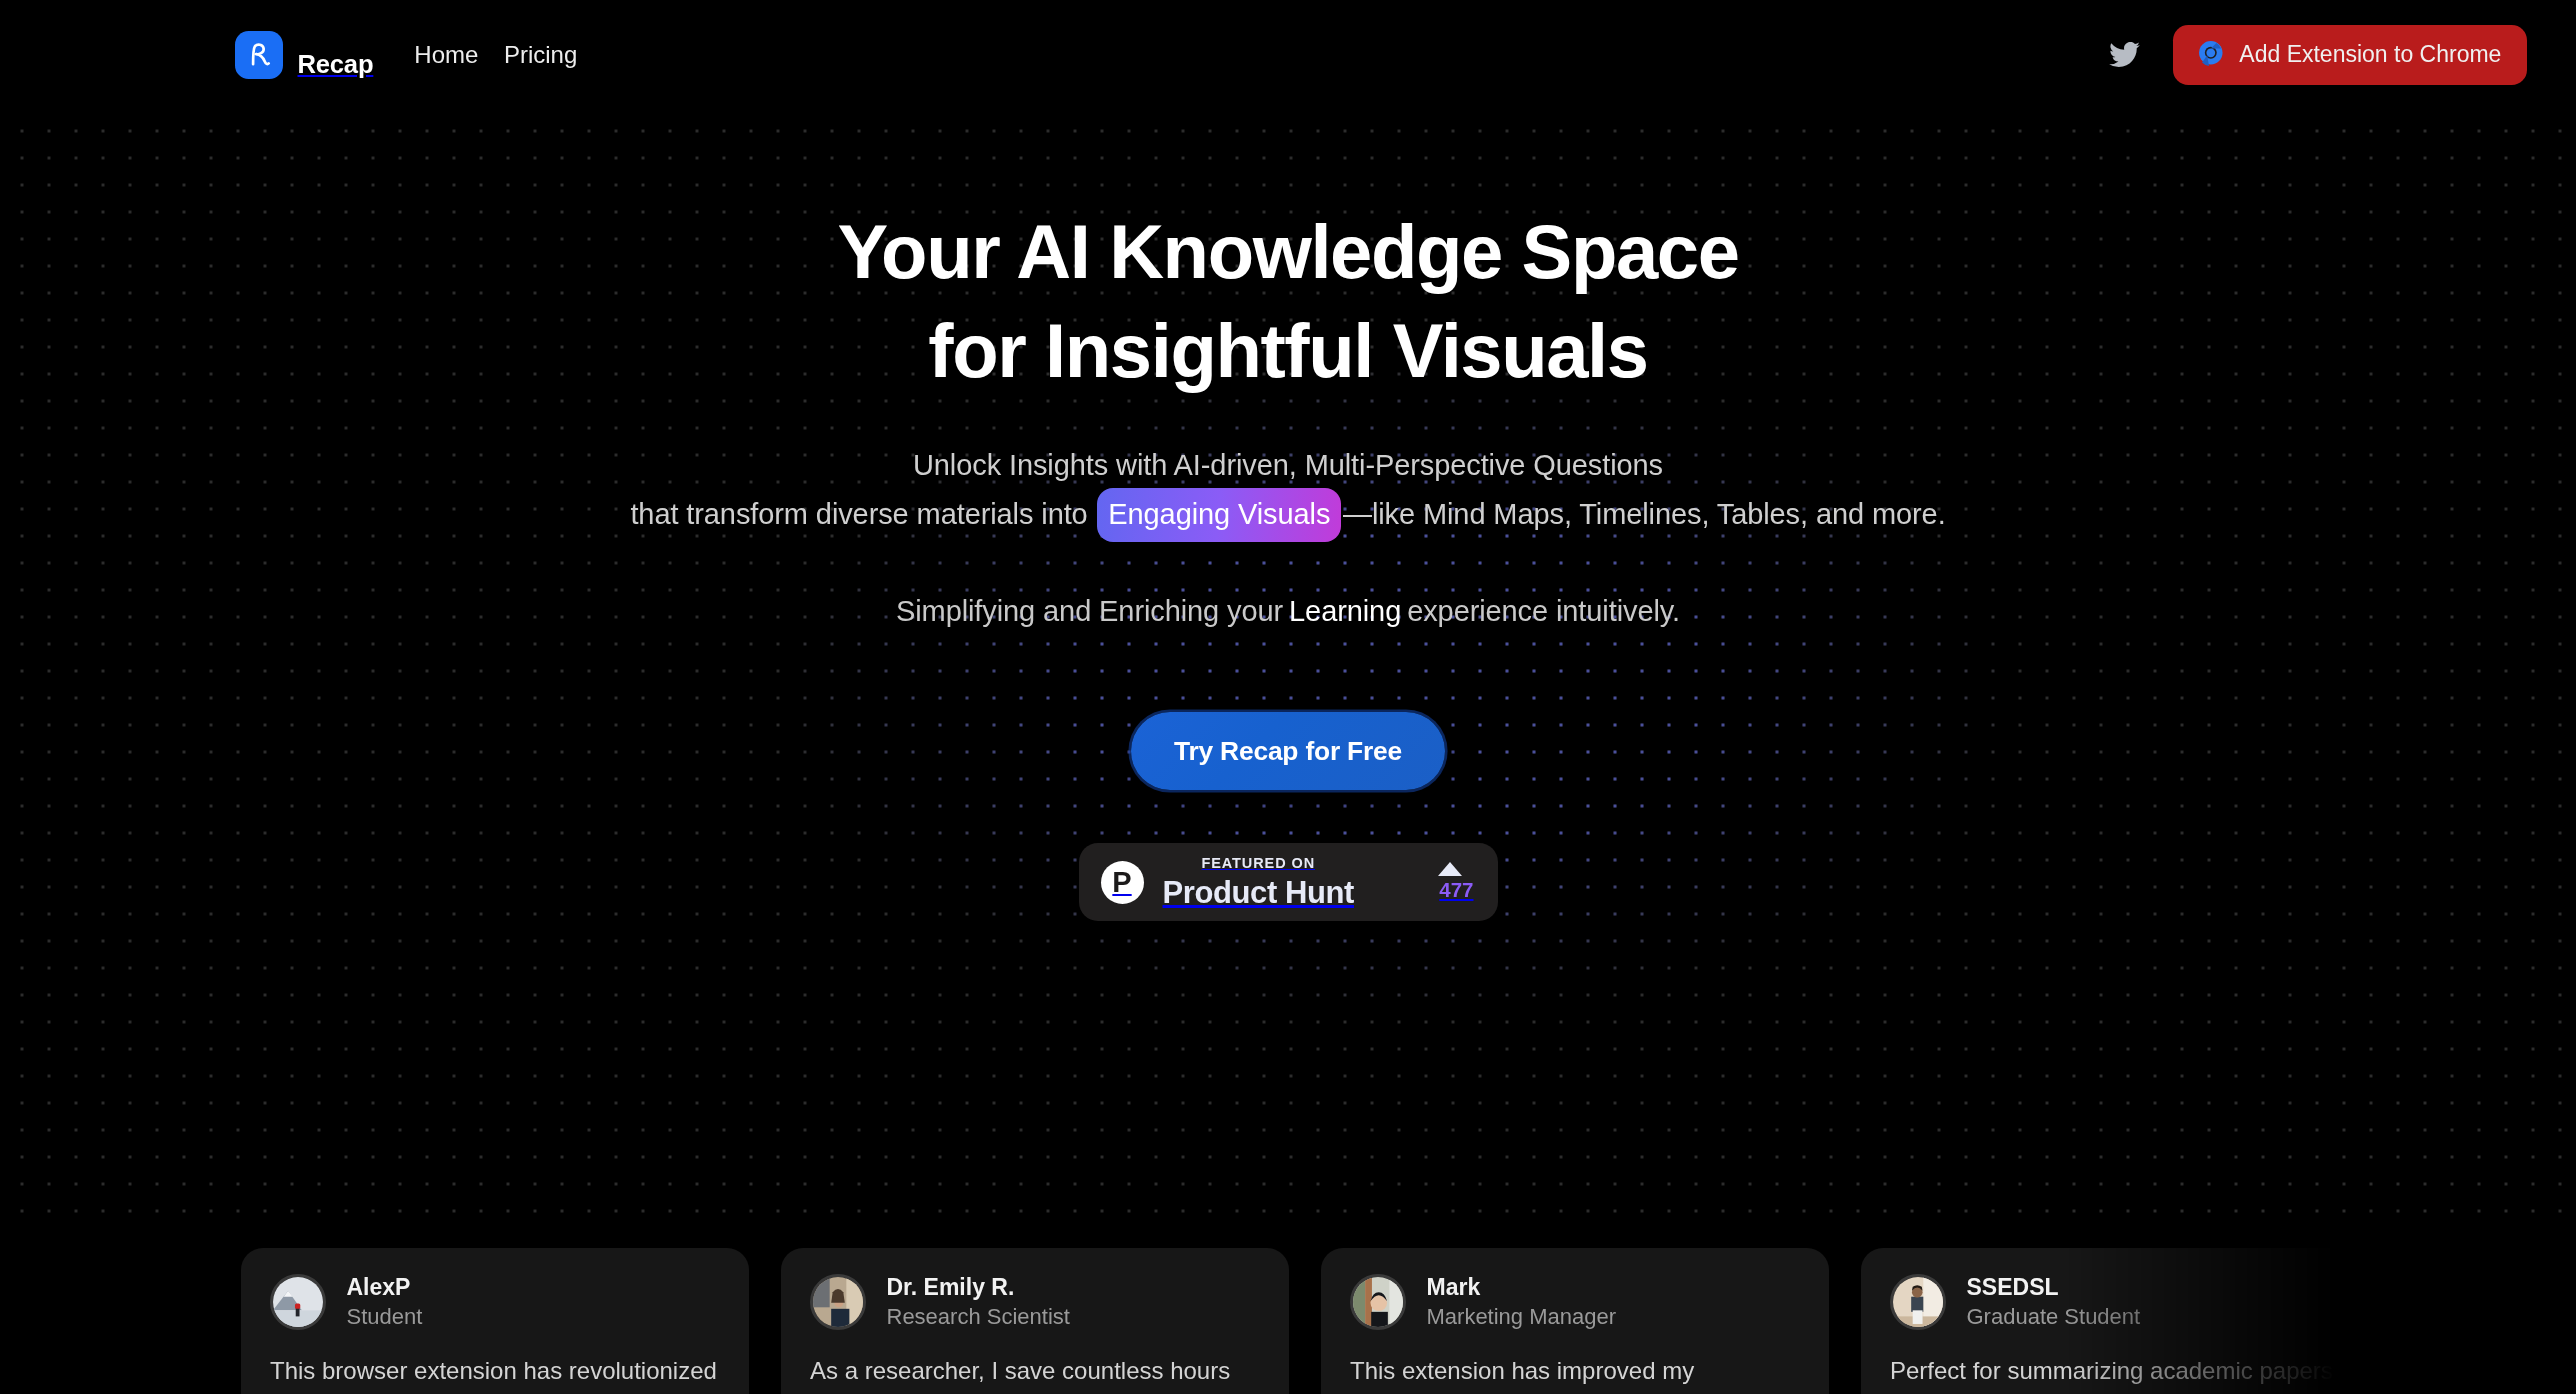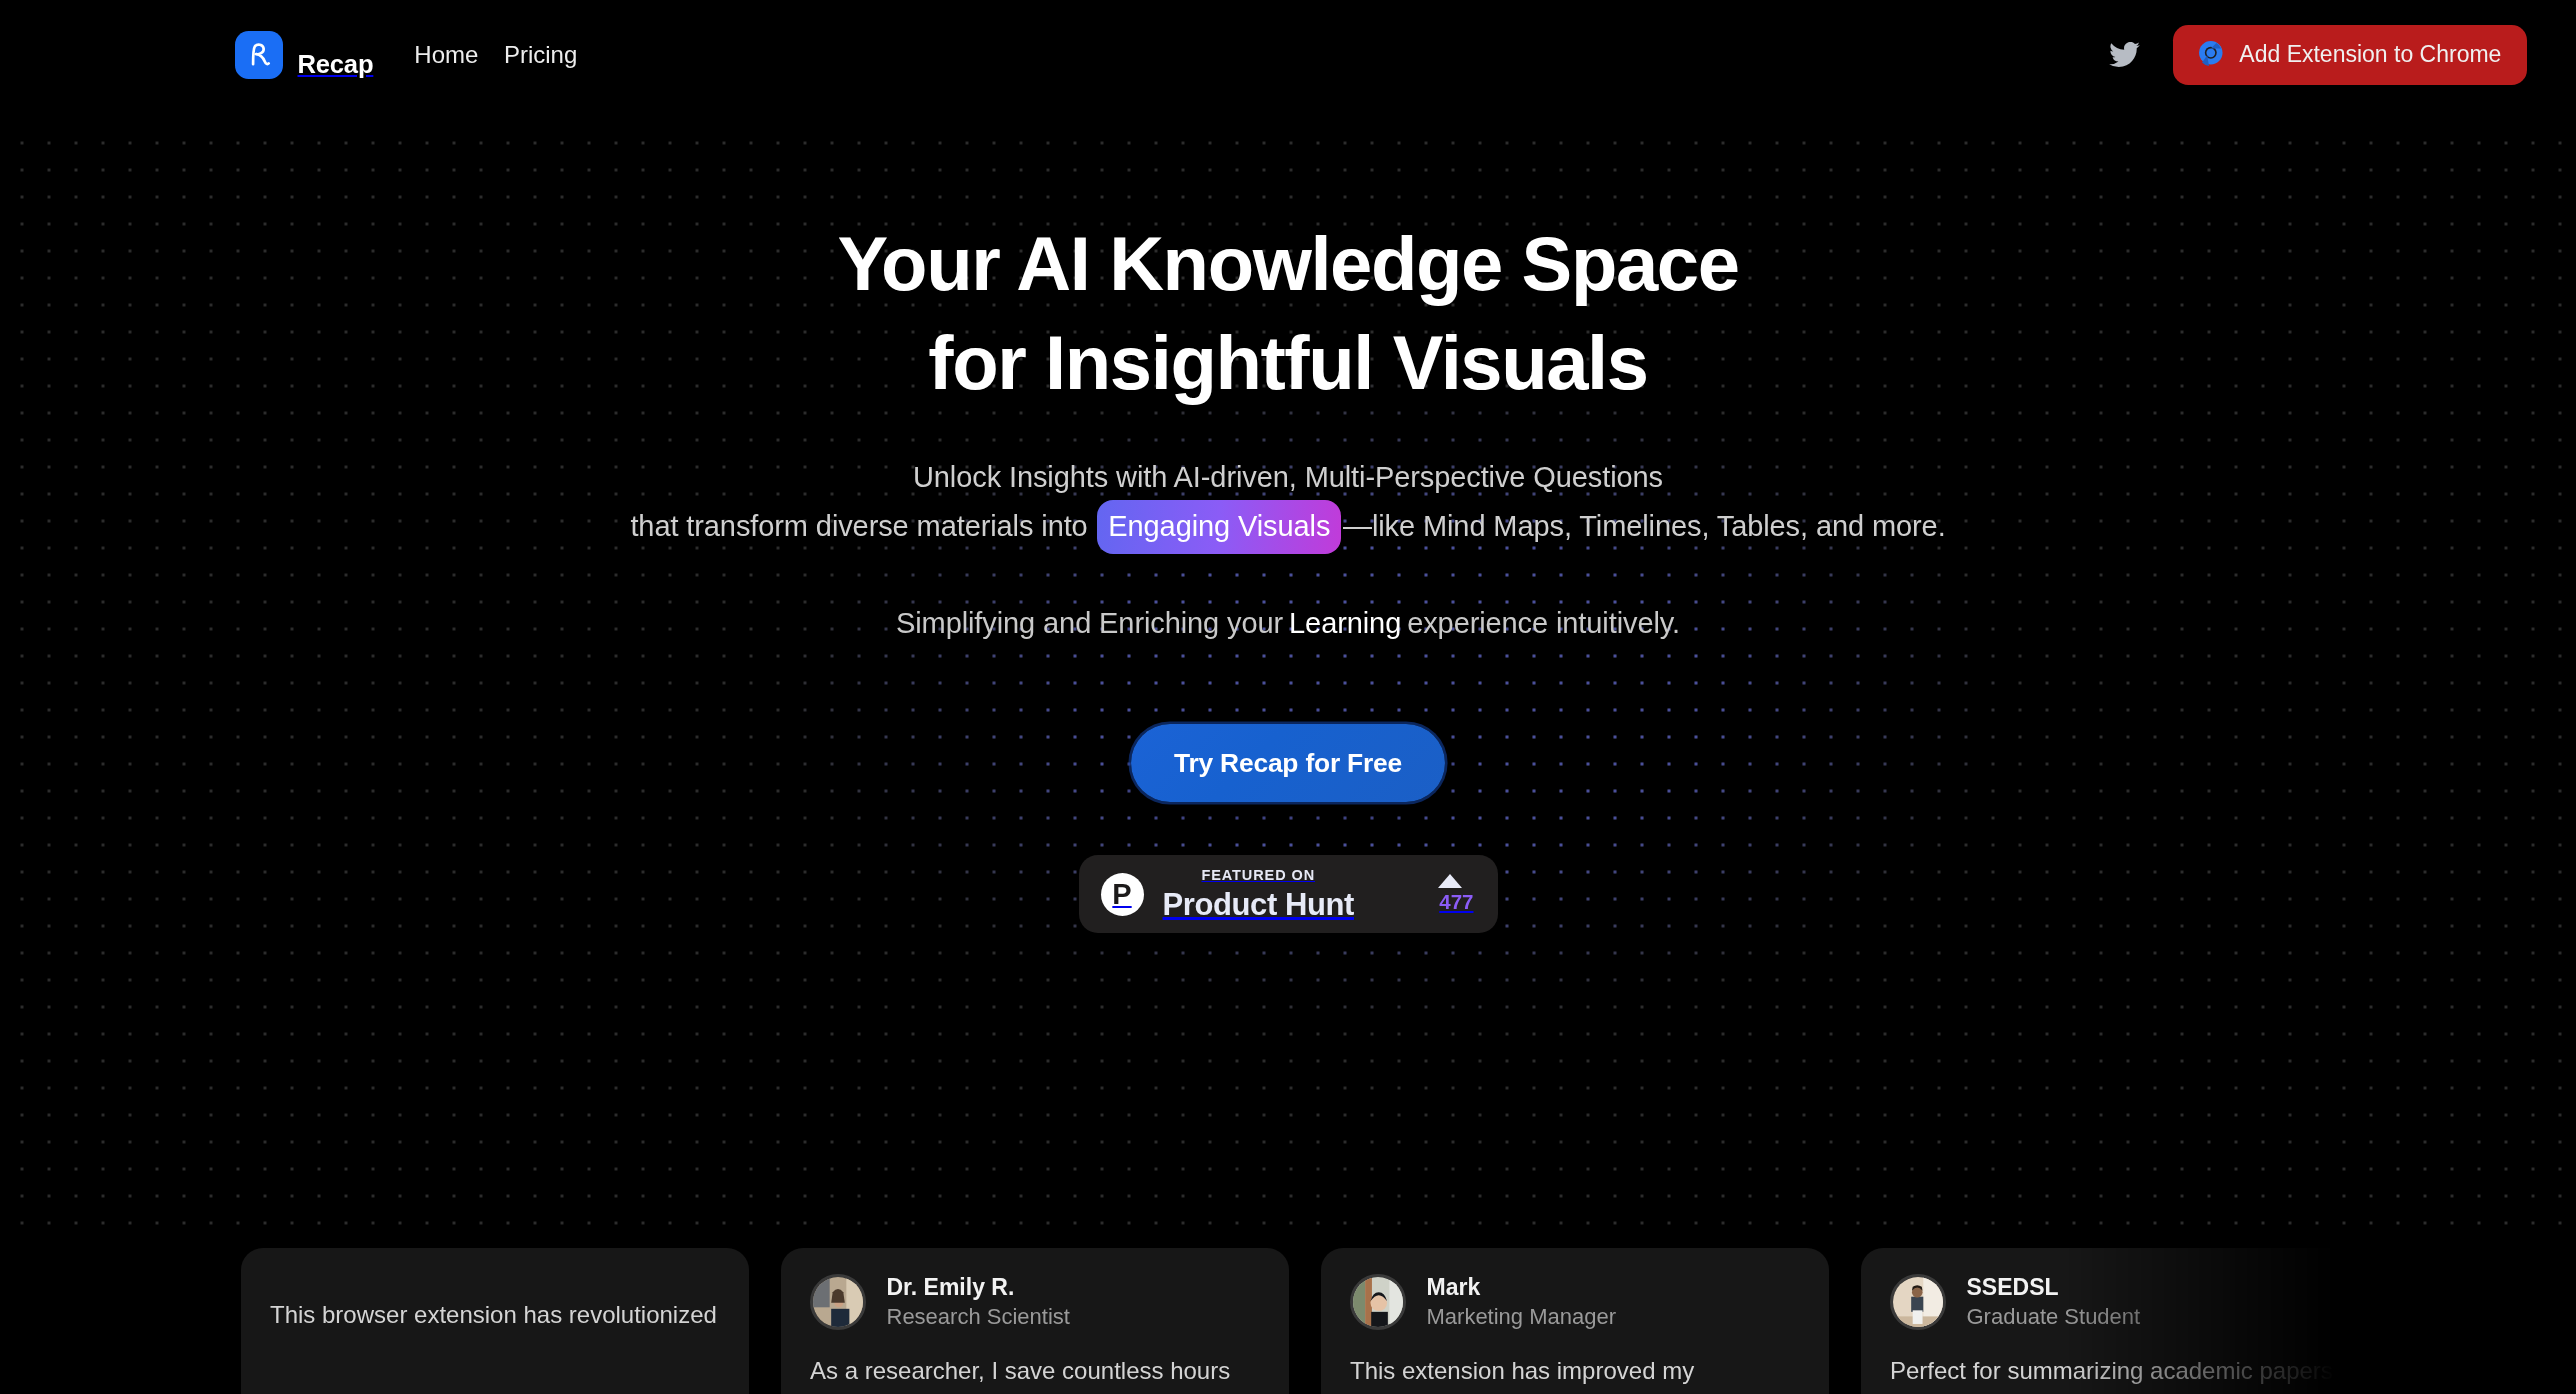--- a/index.html
+++ b/index.html
@@ -36,21 +36,21 @@
   .twitter-icon { width:38px; height:38px; display:flex; align-items:center; justify-content:center; }
   .chrome-btn {
     display:flex; align-items:center; gap:15.3px;
     background:#b91c1c; border:none; border-radius:15.3px;
     height:60px; padding:0 25.6px; cursor:pointer;
   }
   .chrome-btn .label { font-size:23px; color:#f0f0f0; white-space:nowrap; }
 
   
   .hero {
-    position:absolute; top:121px; left:0; width:2576px; height:1110px;
+    position:absolute; top:109px; left:0; width:2576px; height:1110px;
     background-color:#000;
     background-image:
       radial-gradient(rgba(100,110,255,.55) 1.4px, transparent 1.5px),
       radial-gradient(#2e2e2e 1.4px, transparent 1.5px);
     background-size:27px 27px, 27px 27px;
     background-position:8.5px 8.5px, 8.5px 8.5px;
     overflow:hidden;
   }
   
   .hero::before{
@@ -221,20 +221,36 @@
         </a>
       </div>
 
     </div>
   </div>
 
   <div class="testimonials">
     <div class="t-track">
 
       <div class="t-card">
+        <div class="t-head">
+          <span class="t-avatar">
+            <svg viewBox="0 0 66 66" aria-hidden="true">
+              <rect width="66" height="66" fill="#dfe3e8"></rect>
+              <path d="M0 44 L20 18 L38 44 Z" fill="#8e99a6"></path>
+              <path d="M20 18 L26 26 L14 26 Z" fill="#f3f5f7"></path>
+              <rect y="44" width="66" height="22" fill="#cfd6dd"></rect>
+              <rect x="30" y="40" width="5" height="12" fill="#22242a"></rect>
+              <rect x="29" y="35" width="7" height="7" rx="2" fill="#cc2222"></rect>
+            </svg>
+          </span>
+          <span class="t-meta">
+            <span class="t-name">AlexP</span>
+            <span class="t-role">Student</span>
+          </span>
+        </div>
         <div class="t-body">This browser extension has revolutionized</div>
       </div>
 
       <div class="t-card">
         <div class="t-head">
           <span class="t-avatar">
             <svg viewBox="0 0 66 66" aria-hidden="true">
               <rect width="66" height="66" fill="#b9a890"></rect>
               <rect x="0" y="0" width="22" height="40" fill="#6c6f73"></rect>
               <rect x="44" y="0" width="22" height="66" fill="#d9cbb4"></rect>

